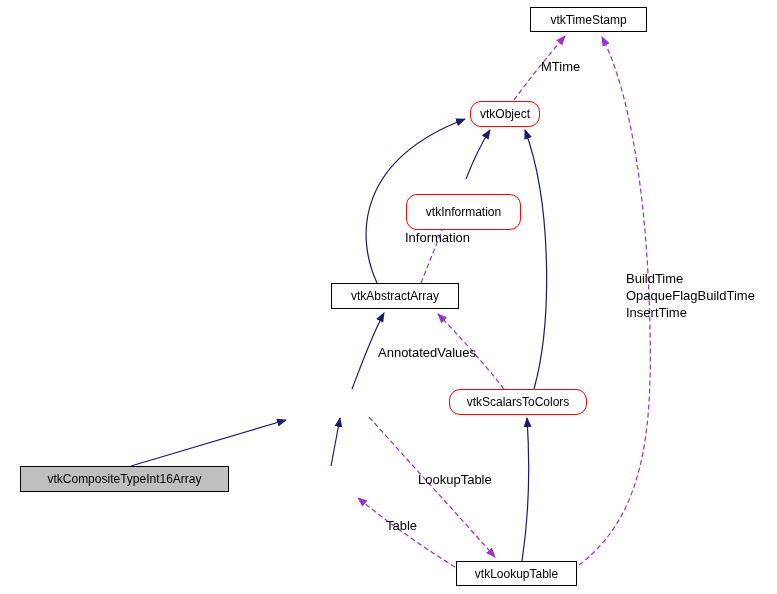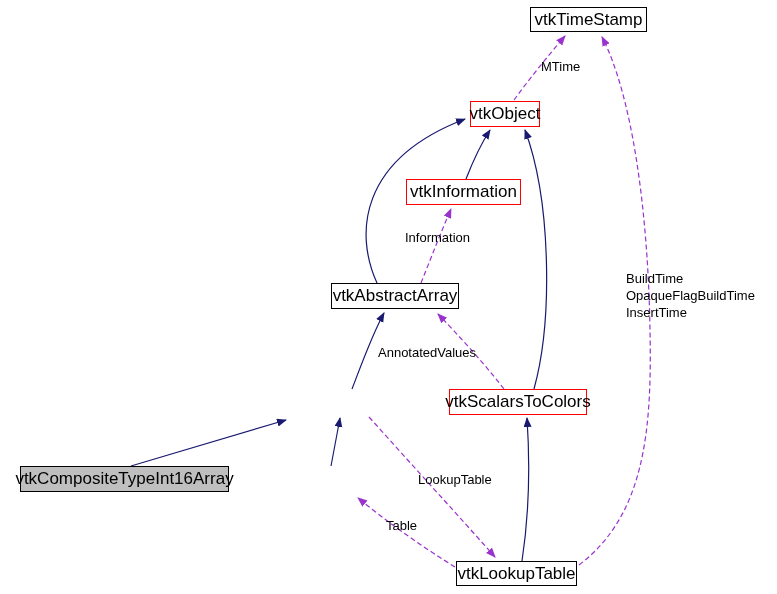--- a/index.html
+++ b/index.html
@@ -41,28 +41,28 @@
     fill: none;
   }
   .arrow-solid { fill: var(--inheritance-edge); }
   .arrow-dashed { fill: var(--usage-edge); }
   .node {
     position: absolute;
     box-sizing: border-box;
     border: 1px solid var(--node-border);
     background: var(--node-fill);
     color: #000000;
-    font-size: 17px;
+    font-size: 12px;
     display: flex;
     align-items: center;
     justify-content: center;
     white-space: nowrap;
     cursor: pointer;
   }
-  .node.red { border-color: var(--highlight-border); }
+  .node.red { border-color: var(--highlight-border); border-radius: 11px; }
   .node.current {
     background: var(--current-node-fill);
     cursor: default;
   }
   .edge-label {
     position: absolute;
     font-size: 13px;
     color: var(--label-color);
     white-space: nowrap;
   }
@@ -100,21 +100,21 @@
     <path class="edge-dashed" marker-end="url(#arrow-dashed)" d="M 504,389 C 483,362 459,336 438,314"></path>
     <path class="edge-dashed" marker-end="url(#arrow-dashed)" d="M 369,417 C 412,465 456,513 495,557"></path>
     <path class="edge-dashed" marker-end="url(#arrow-dashed)" d="M 455,567 C 421,546 386,521 358,498"></path>
     <path class="edge-dashed" marker-end="url(#arrow-dashed)" d="M 579,565 C 645,515 652,430 650,330 C 648,210 632,95 602,37"></path>
   </svg>
 
   <div class="node" style="left:530px; top:7px; width:117px; height:25px;">vtkTimeStamp</div>
 
   <div class="node red" style="left:470px; top:101px; width:70px; height:26px;">vtkObject</div>
 
-  <div class="node red" style="left:406px; top:179px; width:115px; height:26px;">vtkInformation</div>
+  <div class="node red" style="left:406px; top:194px; width:115px; height:36px;">vtkInformation</div>
 
   <div class="node" style="left:331px; top:283px; width:128px; height:26px;">vtkAbstractArray</div>
 
   <div class="node red" style="left:449px; top:389px; width:138px; height:26px;">vtkScalarsToColors</div>
 
 
   <div class="node current" style="left:4px; top:466px; width:209px; height:26px;margin-left:16px;">vtkCompositeTypeInt16Array</div>
 
 
   <div class="node" style="left:456px; top:561px; width:121px; height:25px;">vtkLookupTable</div>

